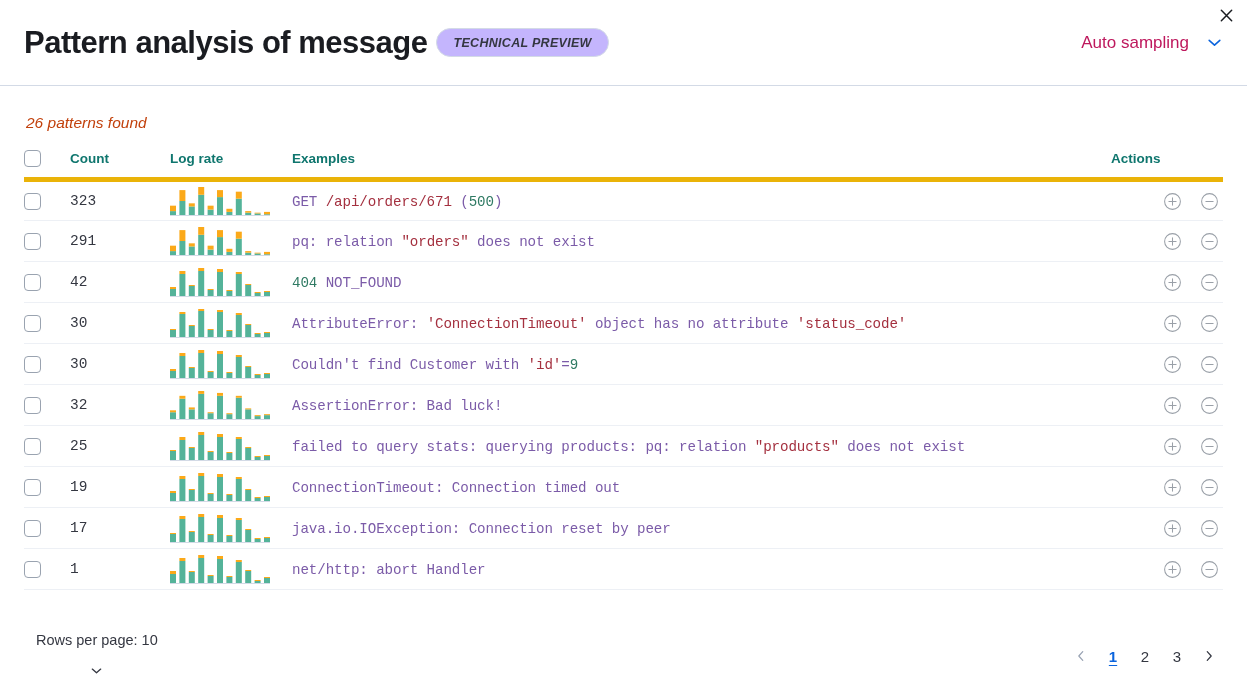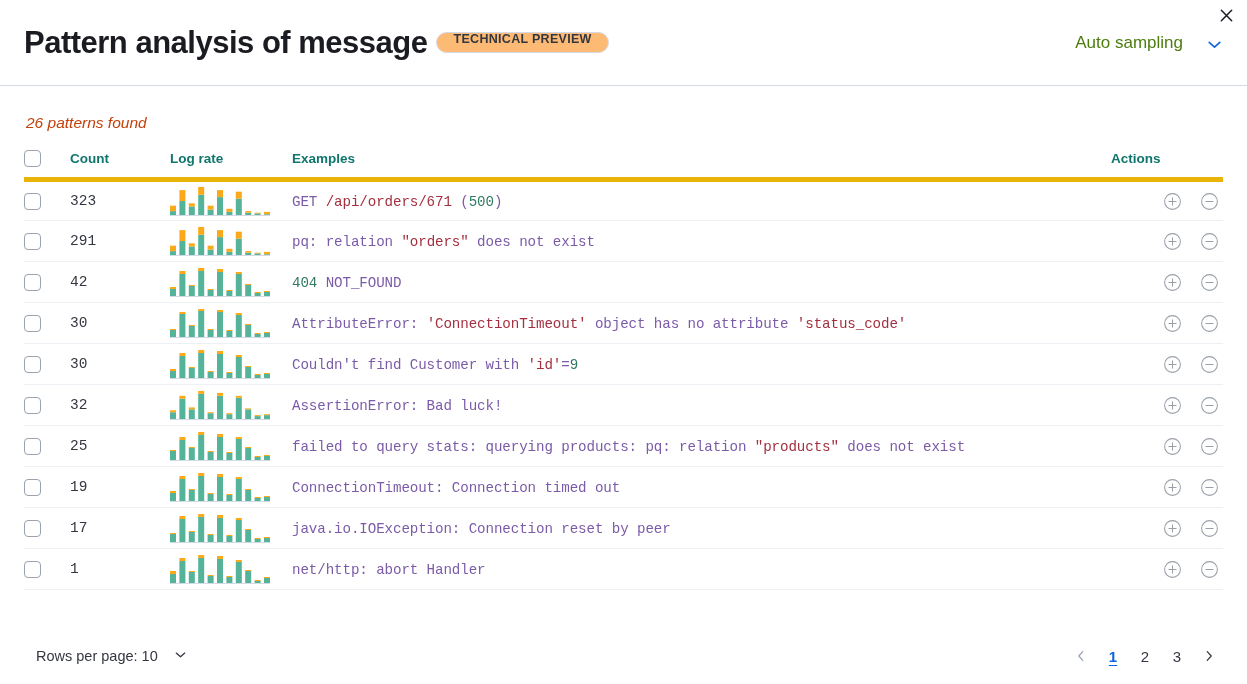--- a/index.html
+++ b/index.html
@@ -27,35 +27,36 @@
     font-size: 31px;
     font-weight: 700;
     letter-spacing: -0.5px;
     color: #1a1c21;
     margin: 0;
     white-space: nowrap;
   }
   .badge {
     border: 1px solid #D3DAE6;
     border-radius: 16px;
-    padding: 0 16px 7px 16px;
+    padding: 8px 16px 7px 16px;
     font-size: 12.5px;
     font-weight: 700;
     letter-spacing: 0.3px;
     color: #343741;
-    background: #fdba74;
+    background: #c4b5fd;
     white-space: nowrap;
     line-height: 1;
+    font-style: italic;
   }
   .header-right {
     margin-left: auto;
     display: flex;
-    align-items: flex-end;
-    gap: 23px;
-    color: #4d7c0f;
+    align-items: center;
+    gap: 17px;
+    color: #be185d;
     font-size: 17px;
     cursor: pointer;
   }
   .header-right .chev { display: inline-flex; }
   .close-btn {
     position: absolute;
     top: 3px; right: 9px;
     width: 24px; height: 24px;
     display: flex; align-items: center; justify-content: center;
     cursor: pointer;
@@ -145,20 +146,21 @@
     height: 56px;
     padding: 0 24px;
     display: flex;
     align-items: center;
     background: #fff;
   }
   .rows-per-page {
     display: flex; align-items: center; gap: 15px;
     font-size: 14.5px; color: #343741; cursor: pointer;
     padding-left: 12px;
+    flex-direction: column;
   }
   .pager {
     margin-left: auto;
     display: flex; align-items: center; gap: 4px;
   }
   .pager-btn {
     min-width: 28px; height: 28px;
     display: flex; align-items: center; justify-content: center;
     font-size: 15px; color: #343741;
     cursor: pointer; border-radius: 4px;

